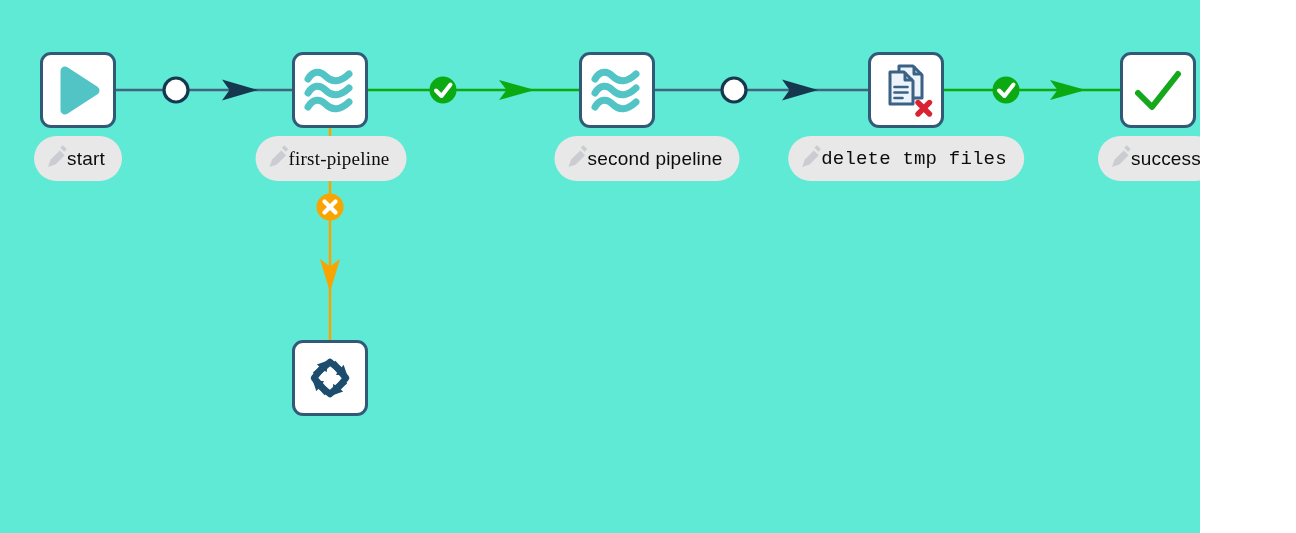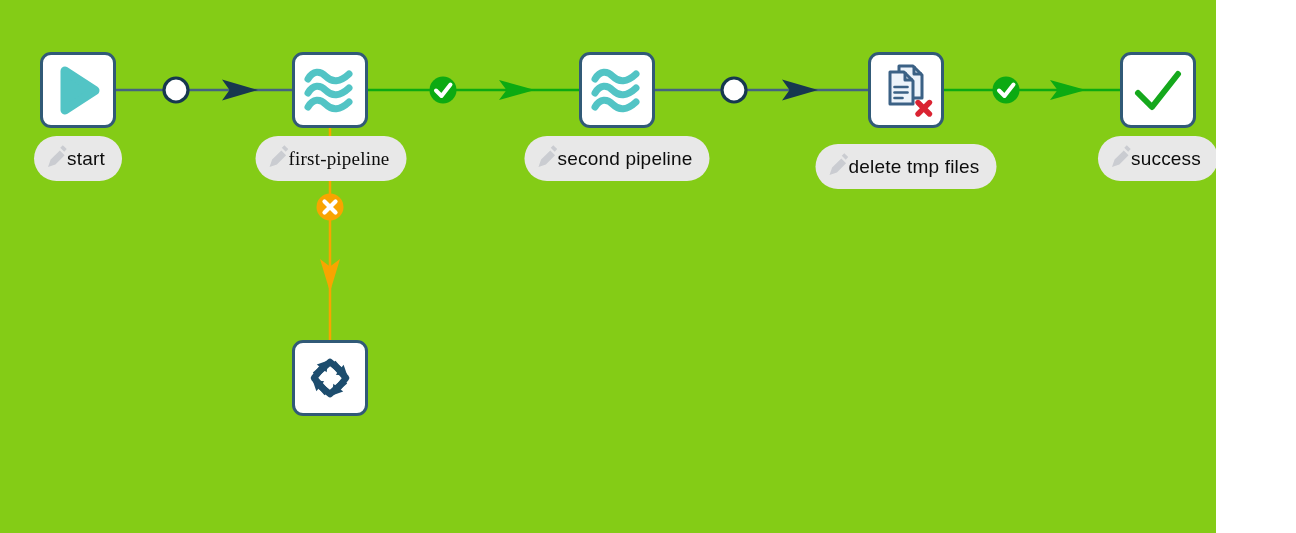--- a/index.html
+++ b/index.html
@@ -1,17 +1,17 @@
 <!DOCTYPE html>
 <html><head>
 <meta charset="utf-8">
 <style>
   html,body{margin:0;padding:0;background:#ffffff;}
   body{font-family:"Liberation Sans","DejaVu Sans",sans-serif;}
-  .canvas{position:relative;width:1200px;height:533px;background:#84cc16;overflow:hidden;padding-left:16px;}
+  .canvas{position:relative;width:1200px;height:533px;background:#5eead4;overflow:hidden;}
   .hops-layer{position:absolute;left:0;top:0;z-index:1;}
   .node{position:absolute;width:76px;height:76px;box-sizing:border-box;background:#ffffff;
         border:3px solid #315a77;border-radius:11px;z-index:2;display:flex;
         align-items:center;justify-content:center;cursor:pointer;}
   .node svg{display:block;}
   .label-pill{position:absolute;height:45px;z-index:3;background:#e8e8e8;border-radius:23px;
         display:inline-flex;align-items:center;padding:0 17px 0 8px;white-space:nowrap;
         transform:translateX(-50%);cursor:pointer;}
   .label-pill .pencil{display:inline-flex;margin-right:-2px;opacity:.95;}
   .label-text{font-size:19px;color:#0c0c0c;letter-spacing:.2px;}
@@ -141,33 +141,33 @@
       <svg width="27" height="27" viewBox="0 0 27 27">
           <g fill="#c9cbd0">
         <path d="M6 22 l2.6-7.4 9.2-9.2 4.8 4.8 -9.2 9.2 -7.4 2.6z"></path>
         <rect x="18.7" y="1.6" width="5.6" height="3.6" transform="rotate(45 21.5 3.4)"></rect>
       </g>
         </svg>
     </span>
     <span class="label-text">first-pipeline</span>
   </div>
 
-  <div class="label-pill" style="left:617px;top:136px;text-align:center;">
+  <div class="label-pill" style="left:647px;top:136px;text-align:center;">
     <span class="pencil">
       <svg width="27" height="27" viewBox="0 0 27 27">
           <g fill="#c9cbd0">
         <path d="M6 22 l2.6-7.4 9.2-9.2 4.8 4.8 -9.2 9.2 -7.4 2.6z"></path>
         <rect x="18.7" y="1.6" width="5.6" height="3.6" transform="rotate(45 21.5 3.4)"></rect>
       </g>
         </svg>
     </span>
     <span class="label-text">second pipeline</span>
   </div>
 
-  <div class="label-pill" style="left:906px;top:144px;">
+  <div class="label-pill" style="left:906px;top:136px;font-family:Liberation Mono, monospace;">
     <span class="pencil">
       <svg width="27" height="27" viewBox="0 0 27 27">
           <g fill="#c9cbd0">
         <path d="M6 22 l2.6-7.4 9.2-9.2 4.8 4.8 -9.2 9.2 -7.4 2.6z"></path>
         <rect x="18.7" y="1.6" width="5.6" height="3.6" transform="rotate(45 21.5 3.4)"></rect>
       </g>
         </svg>
     </span>
     <span class="label-text">delete tmp files</span>
   </div>

